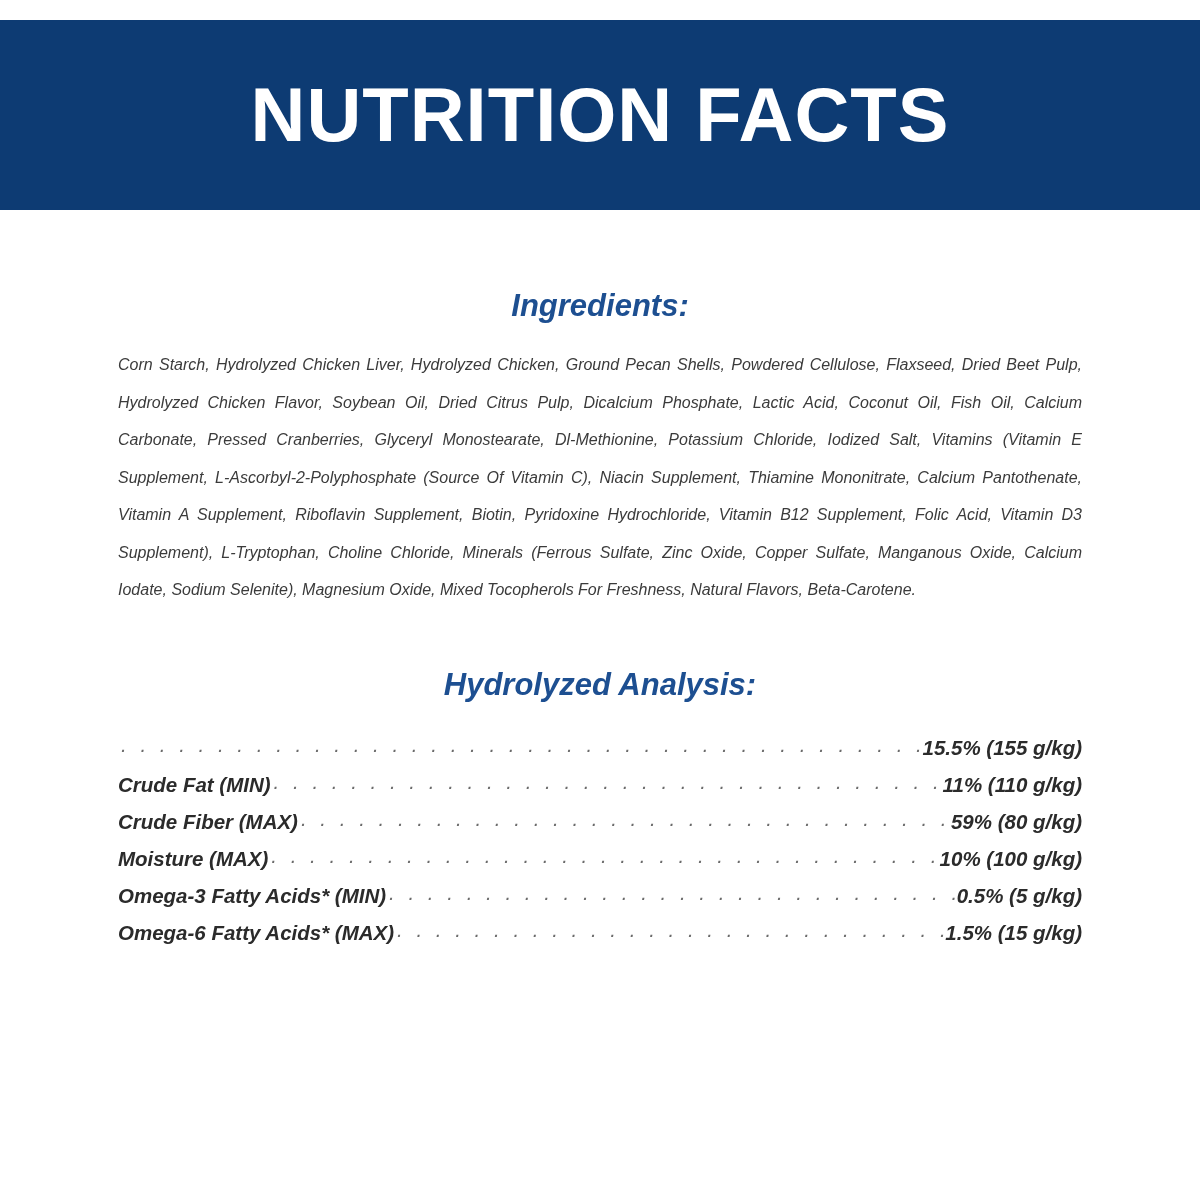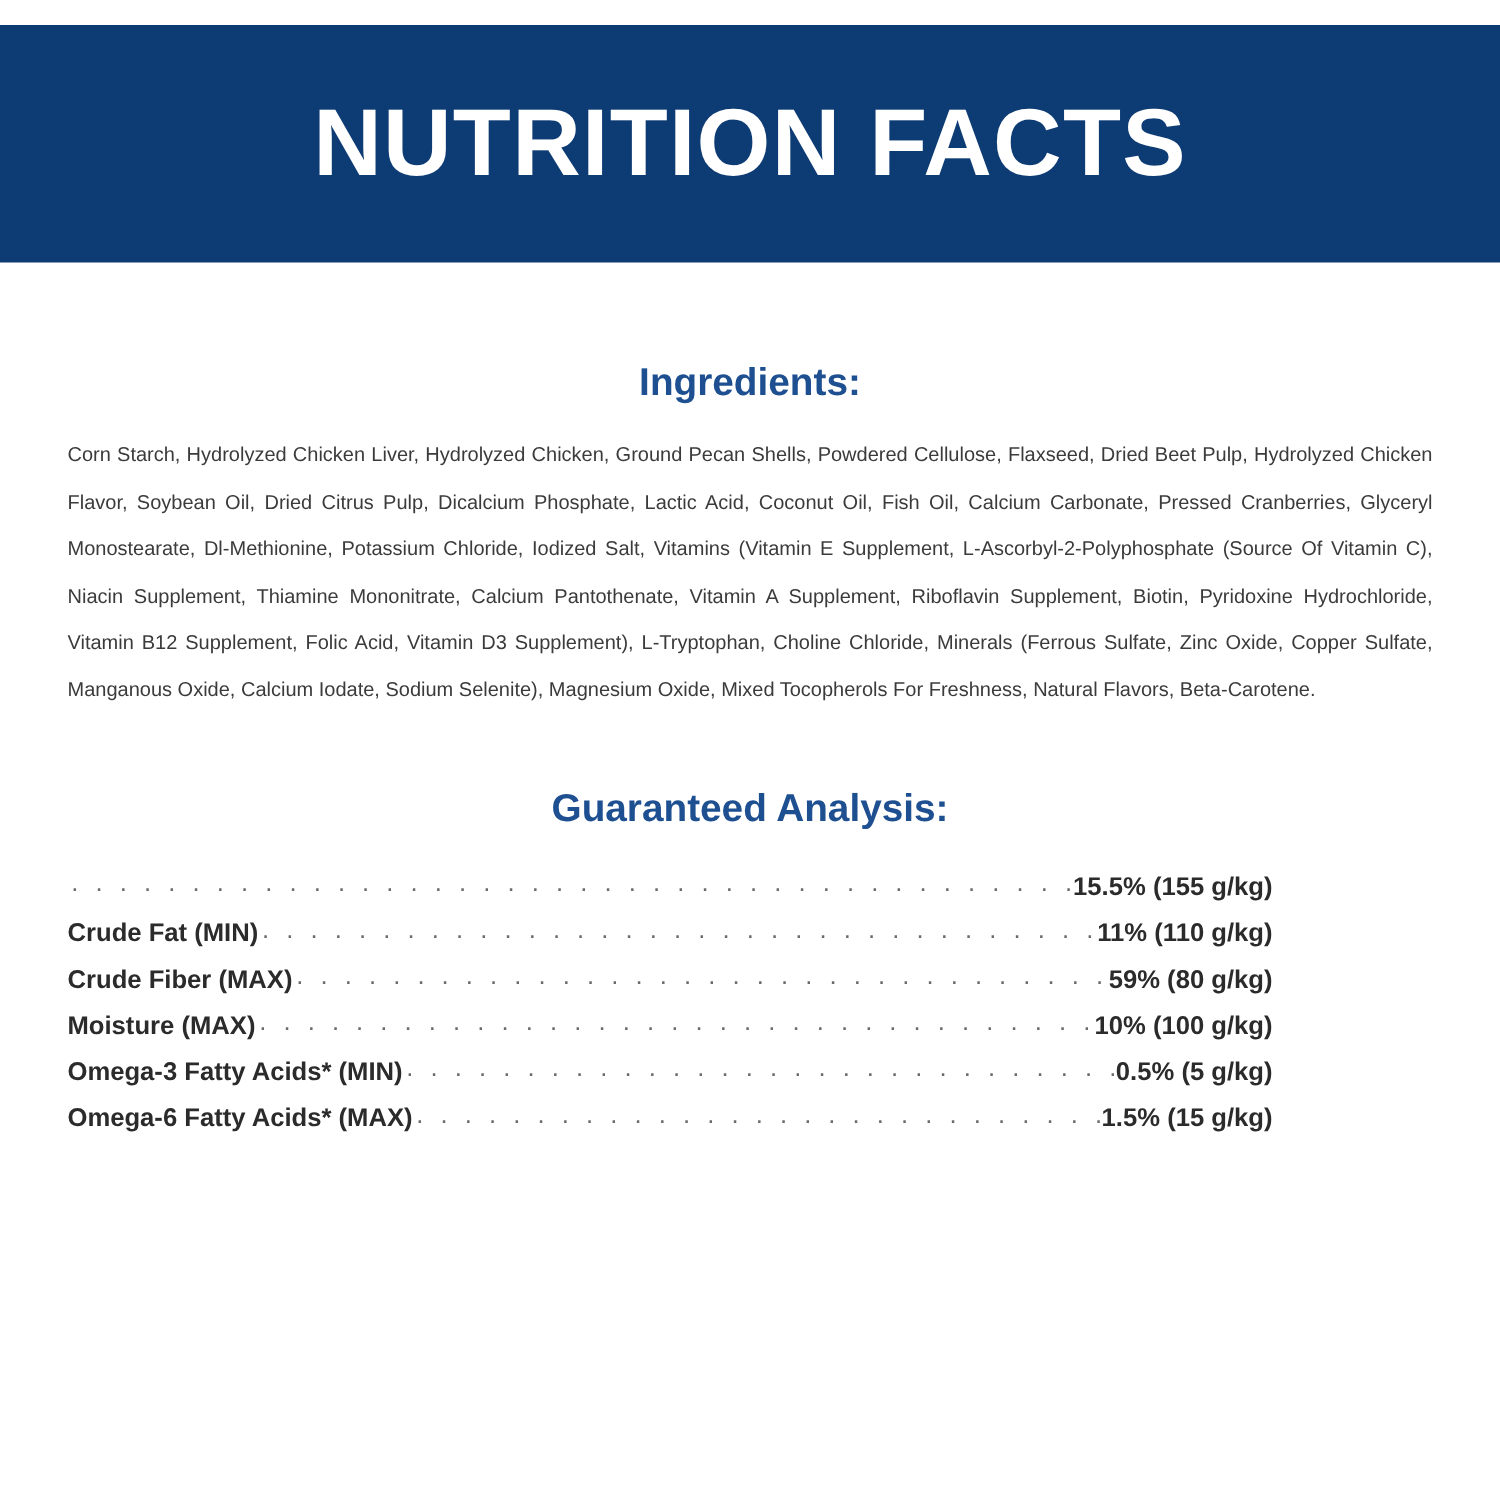--- a/index.html
+++ b/index.html
@@ -30,21 +30,22 @@
   .header-title {
     color: #ffffff;
     font-size: 76px;
     font-weight: bold;
     letter-spacing: 1px;
     line-height: 1;
     margin: 0;
     text-align: center;
   }
   .content {
-    padding: 0 54px;
+    padding: 0 118px;
+    font-style: italic;
   }
   .section-title {
     color: #1d4f91;
     font-size: 31px;
     font-weight: bold;
     text-align: center;
     margin: 0;
   }
   .ingredients-title {
     padding-top: 78px;
@@ -108,21 +109,21 @@
 
   <div class="header-band">
     <h1 class="header-title">NUTRITION FACTS</h1>
   </div>
 
   <div class="content">
 
     <h2 class="section-title ingredients-title">Ingredients:</h2>
     <p class="ingredients-body">Corn Starch, Hydrolyzed Chicken Liver, Hydrolyzed Chicken, Ground Pecan Shells, Powdered Cellulose, Flaxseed, Dried Beet Pulp, Hydrolyzed Chicken Flavor, Soybean Oil, Dried Citrus Pulp, Dicalcium Phosphate, Lactic Acid, Coconut Oil, Fish Oil, Calcium Carbonate, Pressed Cranberries, Glyceryl Monostearate, Dl-Methionine, Potassium Chloride, Iodized Salt, Vitamins (Vitamin E Supplement, L-Ascorbyl-2-Polyphosphate (Source Of Vitamin C), Niacin Supplement, Thiamine Mononitrate, Calcium Pantothenate, Vitamin A Supplement, Riboflavin Supplement, Biotin, Pyridoxine Hydrochloride, Vitamin B12 Supplement, Folic Acid, Vitamin D3 Supplement), L-Tryptophan, Choline Chloride, Minerals (Ferrous Sulfate, Zinc Oxide, Copper Sulfate, Manganous Oxide, Calcium Iodate, Sodium Selenite), Magnesium Oxide, Mixed Tocopherols For Freshness, Natural Flavors, Beta-Carotene.</p>
 
-    <h2 class="section-title ga-title">Guaranteed Analysis:</h2>
+    <h2 class="section-title ga-title">Hydrolyzed Analysis:</h2>
 
     <div class="ga-table">
 
       <div class="ga-row">
         <span class="ga-dots">. . . . . . . . . . . . . . . . . . . . . . . . . . . . . . . . . . . . . . . . . . . . . . . . . . . . . . . . . . . . . . . . . . . . . . . . . . . . . . . . . . . . . . . . . . . . . . . . . . . . . . . . . . . . . . . . . . . . . . . . . . . . . . . . . . . . . . . . . . .</span>
         <span class="ga-value">15.5% (155 g/kg)</span>
       </div>
 
       <div class="ga-row">
         <span class="ga-label">Crude Fat (MIN)</span>

